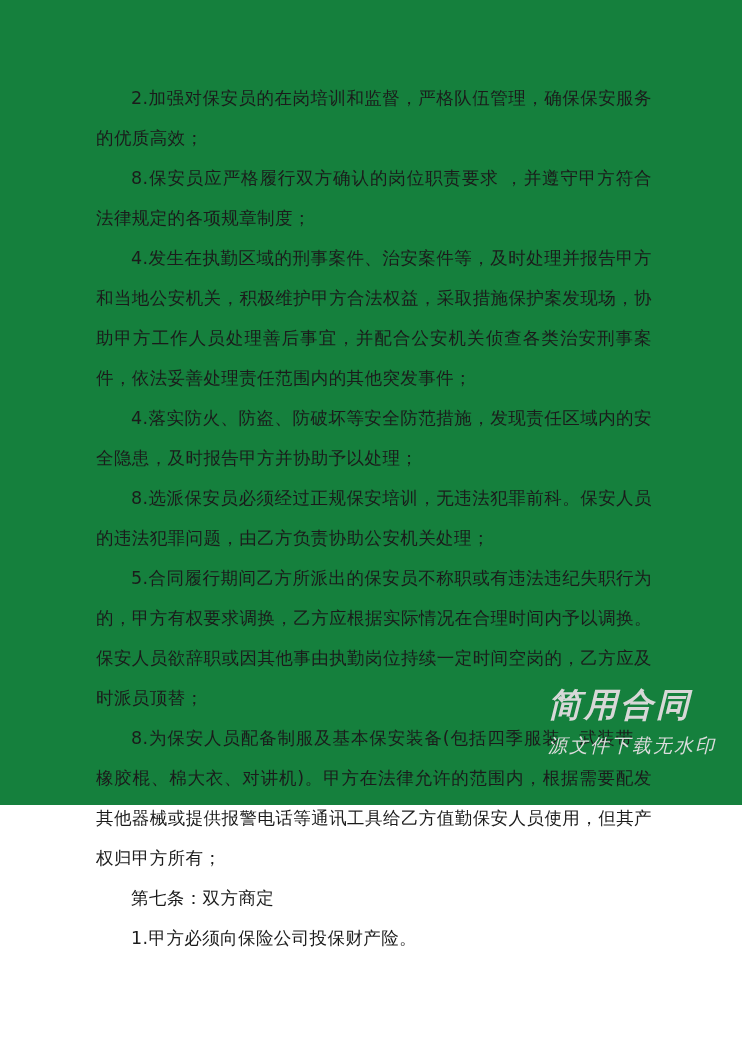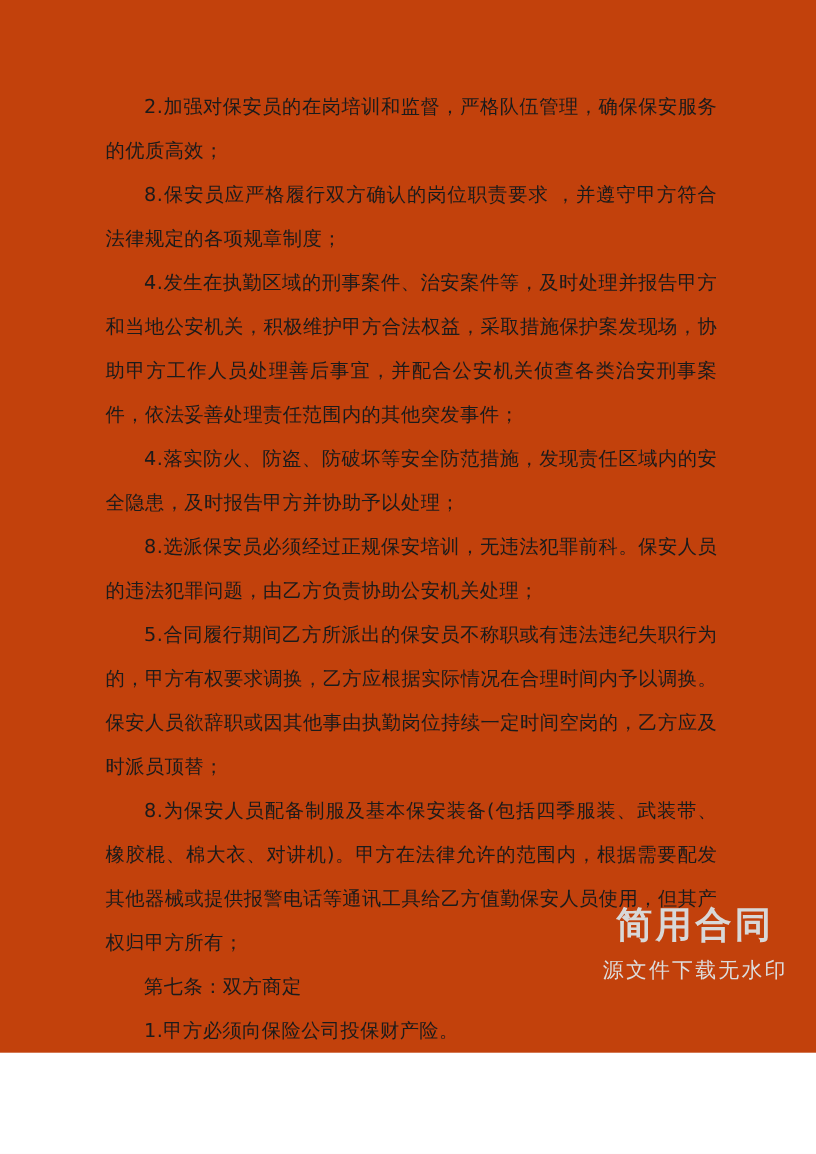--- a/index.html
+++ b/index.html
@@ -9,22 +9,22 @@
   }
   body {
     width: 742px;
     height: 1049px;
     overflow: hidden;
     font-family: "DejaVu Sans", "Liberation Sans", sans-serif;
   }
   .page {
     position: relative;
     width: 742px;
-    height: 957px;
-    background: #c2410c;
+    height: 805px;
+    background: #15803d;
     box-sizing: border-box;
   }
   .content {
     position: absolute;
     left: 96px;
     top: 78px;
     width: 556px;
   }
   .para {
     font-size: 17.5px;
@@ -33,23 +33,24 @@
     text-align: justify;
     text-justify: inter-ideograph;
     text-indent: 2em;
     margin: 0;
     letter-spacing: 0.4px;
     font-family: "DejaVu Sans", "Liberation Sans", sans-serif;
   }
   .watermark {
     position: absolute;
     right: 26px;
-    bottom: 62px;
-    text-align: center;
+    bottom: 46px;
+    text-align: left;
     user-select: none;
+    font-style: italic;
   }
   .watermark .wm-main {
     font-size: 33px;
     font-weight: bold;
     color: #d8d8d8;
     letter-spacing: 3px;
     line-height: 1.1;
   }
   .watermark .wm-sub {
     font-size: 19px;

